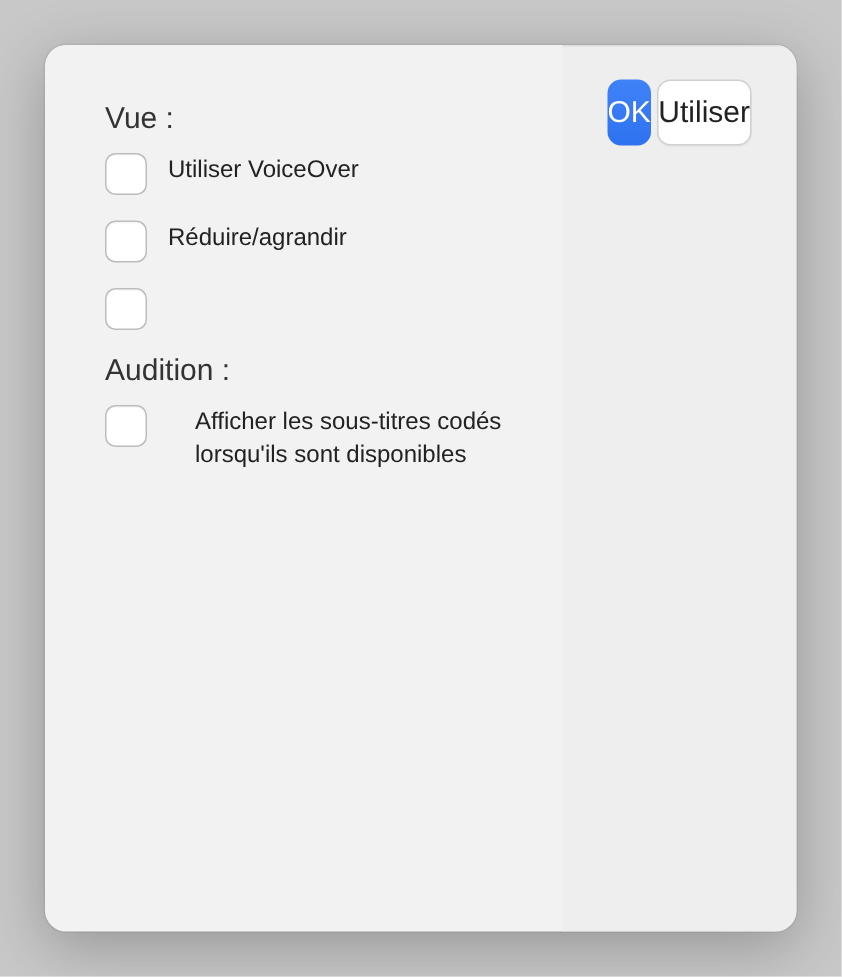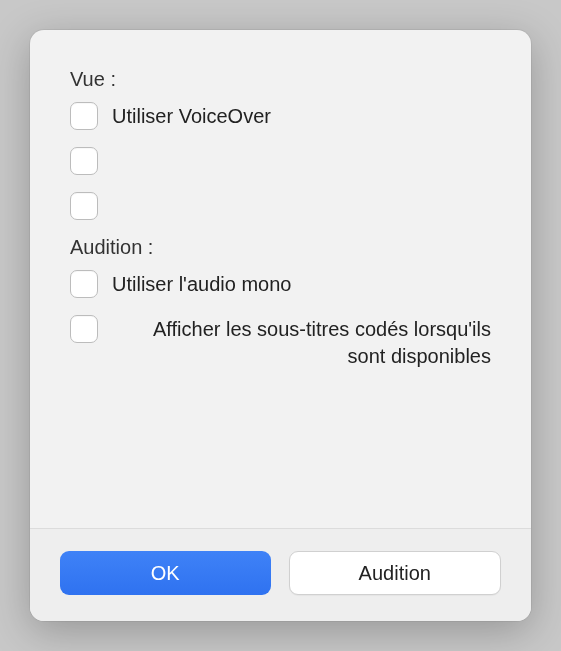--- a/index.html
+++ b/index.html
@@ -19,21 +19,21 @@
       overflow: hidden;
     }
     
     .dialog {
       width: 501px;
       height: 591px;
       background: #f2f2f2;
       border-radius: 14px;
       box-shadow: 0 10px 40px rgba(0,0,0,0.25), 0 0 0 1px rgba(0,0,0,0.05);
       display: flex;
-      flex-direction: column;
+      flex-direction: row;
       overflow: hidden;
     }
     
     .content {
       flex: 1;
       padding: 38px 40px 20px 40px;
     }
     
     .section-label {
       font-size: 20px;
@@ -64,33 +64,32 @@
       min-width: 28px;
       border: 1px solid #bcbcbc;
       border-radius: 7px;
       background: #fff;
       cursor: pointer;
       margin-top: 1px;
       box-shadow: inset 0 1px 1px rgba(0,0,0,0.03);
     }
     
     .option-label {
-      font-size: 20px;
+      font-size: 16px;
       color: #222;
       line-height: 1.35;
       padding-top: 2px;
-      text-align: right;
     }
     
     .button-bar {
       border-top: 1px solid #dcdcdc;
       background: #eeeeee;
       padding: 22px 30px 26px 30px;
       display: flex;
-      gap: 18px;
+      gap: 4px;
     }
     
     .btn {
       flex: 1;
       height: 44px;
       border-radius: 9px;
       font-size: 20px;
       cursor: pointer;
       border: none;
       font-family: inherit;
@@ -117,38 +116,35 @@
 
     <div class="section-label">Vue :</div>
 
     <div class="option-row">
       <div class="checkbox"></div>
       <div class="option-label">Utiliser VoiceOver</div>
     </div>
 
     <div class="option-row">
       <div class="checkbox"></div>
+      <div class="option-label">Réduire/agrandir</div>
     </div>
 
     <div class="option-row">
       <div class="checkbox"></div>
     </div>
 
 
     <div class="section-label second">Audition :</div>
 
-    <div class="option-row">
-      <div class="checkbox"></div>
-      <div class="option-label">Utiliser l'audio mono</div>
-    </div>
 
     <div class="option-row multiline">
       <div class="checkbox"></div>
       <div class="option-label">Afficher les sous-titres codés lorsqu'ils sont disponibles</div>
     </div>
 
   </div>
 
   <div class="button-bar">
     <button class="btn btn-primary">OK</button>
-    <button class="btn btn-secondary">Audition</button>
+    <button class="btn btn-secondary">Utiliser</button>
   </div>
 </div>
 
 </body></html>

